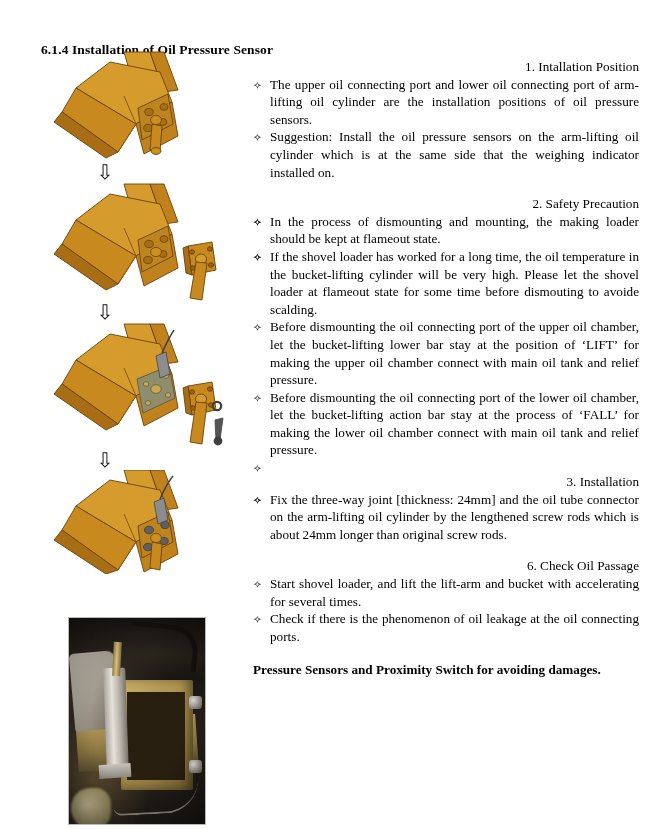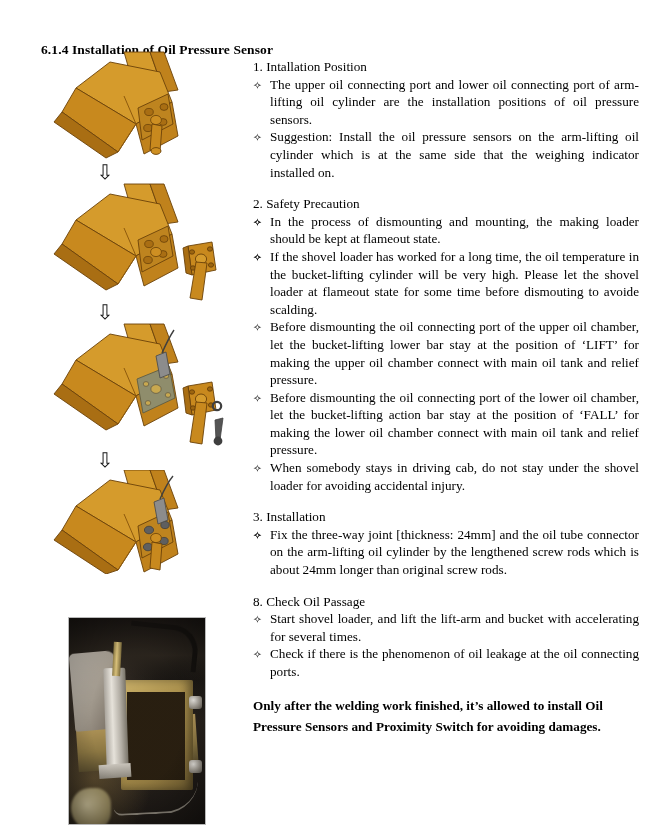--- a/index.html
+++ b/index.html
@@ -40,21 +40,21 @@
     left: 251px;
     top: 58px;
     width: 388px;
   }
 
   
   .section-head {
     font-size: 13.2px;
     line-height: 17.6px;
     margin: 0 0 0 2px;
-    text-align: left;
+    text-align: right;
   }
   .bullet-list {
     list-style: none;
     margin: 0;
     padding: 0;
   }
   .bullet-item {
     position: relative;
     padding-left: 19px;
     font-size: 13.2px;
@@ -398,25 +398,24 @@
       <li class="bullet-item">
         <span class="bullet-glyph">✧</span>
         <span>If the shovel loader has worked for a long time, the oil temperature in the bucket-lifting cylinder will be very high. Please let the shovel loader at flameout state for some time before dismouting to avoide scalding.</span>
       </li>
       <li class="bullet-item">
         <span class="bullet-glyph">✧</span>
         <span>Before dismounting the oil connecting port of the upper oil chamber, let the bucket-lifting lower bar stay at the position of ‘LIFT’ for making the upper oil chamber connect with main oil tank and relief pressure.</span>
       </li>
       <li class="bullet-item">
         <span class="bullet-glyph">✧</span>
-        <span>Before dismounting the oil connecting port of the lower oil chamber, let the bucket-lifting action bar stay at the position of ‘FALL’ for making the lower oil chamber connect with main oil tank and relief pressure.</span>
-      </li>
-      <li class="bullet-item">
-        <span class="bullet-glyph">✧</span>
-        <span>When somebody stays in driving cab, do not stay under the shovel loader for avoiding accidental injury.</span>
+        <span>Before dismounting the oil connecting port of the lower oil chamber, let the bucket-lifting action bar stay at the process of ‘FALL’ for making the lower oil chamber connect with main oil tank and relief pressure.</span>
+      </li>
+      <li class="bullet-item">
+        <span class="bullet-glyph">✧</span>
       </li>
     </ul>
   </div>
 
   <div class="block-gap"></div>
 
   <div>
     <p class="section-head">3. Installation</p>
     <ul class="bullet-list">
       <li class="bullet-item">
@@ -425,32 +424,31 @@
       <li class="bullet-item">
         <span class="bullet-glyph">✧</span>
         <span>Fix the three-way joint [thickness: 24mm] and the oil tube connector on the arm-lifting oil cylinder by the lengthened screw rods which is about 24mm longer than original screw rods.</span>
       </li>
     </ul>
   </div>
 
   <div class="block-gap"></div>
 
   <div>
-    <p class="section-head">8. Check Oil Passage</p>
+    <p class="section-head">6. Check Oil Passage</p>
     <ul class="bullet-list">
       <li class="bullet-item">
         <span class="bullet-glyph">✧</span>
         <span>Start shovel loader, and lift the lift-arm and bucket with accelerating for several times.</span>
       </li>
       <li class="bullet-item">
         <span class="bullet-glyph">✧</span>
         <span>Check if there is the phenomenon of oil leakage at the oil connecting ports.</span>
       </li>
     </ul>
   </div>
 
   <div class="block-gap"></div>
 
   <div class="closing-note">
-    <span>Only after the welding work finished, it’s allowed to install Oil</span>
     <span>Pressure Sensors and Proximity Switch for avoiding damages.</span>
   </div>
 </div>
 
 </body></html>

